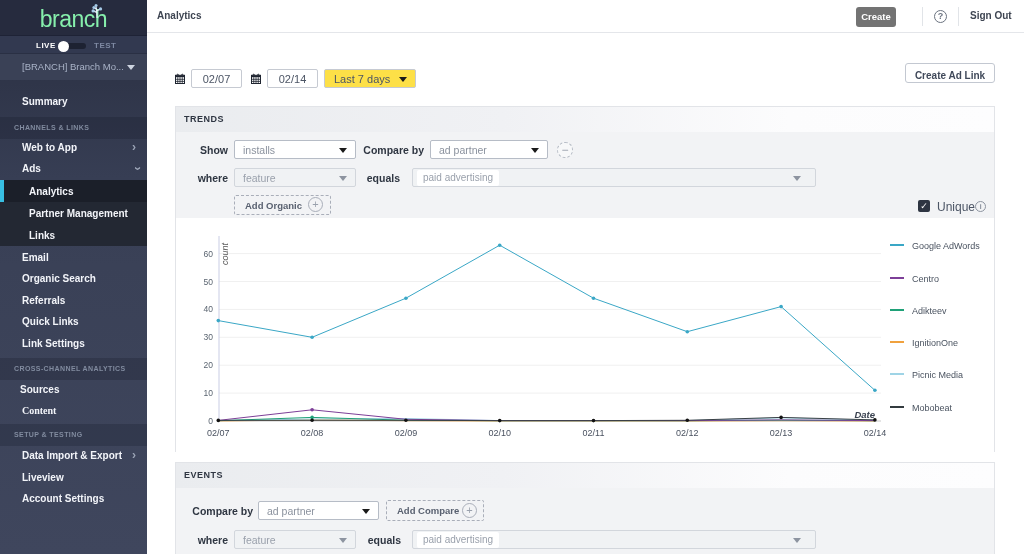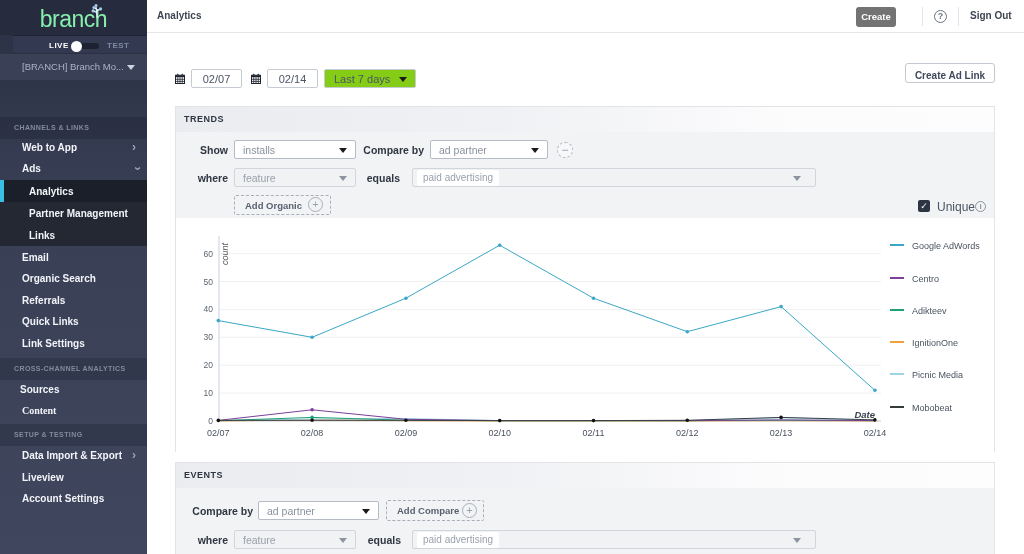--- a/index.html
+++ b/index.html
@@ -4,21 +4,21 @@
 <style>
   * { margin:0; padding:0; box-sizing:border-box; }
   html,body { width:1024px; height:554px; overflow:hidden; font-family:"Liberation Sans", sans-serif; background:#fff; }
 
   
   #sidebar { position:absolute; left:0; top:0; width:147px; height:554px;
     background:linear-gradient(180deg,#2c3246 0%,#2f3549 15%,#373e54 32%,#3a4157 48%,#3f465d 100%); }
   #logoarea { position:absolute; left:0; top:0; width:147px; height:35px; background:#262b3e; }
   #logo { position:absolute; left:0; top:6px; width:147px; text-align:center; color:#86efac; font-size:23px; font-weight:400; letter-spacing:-0.5px; }
   #sprig { position:absolute; left:90px; top:4px; }
-  #liveband { position:absolute; left:0; top:35px; width:147px; height:19px; background:#323950; border-top:1px solid #1e2336; border-bottom:1px solid #2a3044;margin-left:13px; }
+  #liveband { position:absolute; left:0; top:35px; width:147px; height:19px; background:#323950; border-top:1px solid #1e2336; border-bottom:1px solid #2a3044; }
   .livetxt { position:absolute; top:5px; font-size:8px; font-weight:bold; letter-spacing:0.5px; }
   #toggletrack { position:absolute; left:59px; top:7px; width:27px; height:6px; border-radius:3px; background:#1d2232; }
   #toggleknob { position:absolute; left:58px; top:5px; width:11px; height:11px; border-radius:50%; background:#fff; }
   #orgband { position:absolute; left:0; top:54px; width:147px; height:26px; background:#3a4156; color:#a9b3c7; font-size:9.5px; line-height:26px; padding-left:22px; white-space:nowrap; overflow:hidden; }
   #orgcaret { position:absolute; right:12px; top:11px; width:0; height:0; border-left:4px solid transparent; border-right:4px solid transparent; border-top:5px solid #cdd4e0; }
 
   .navitem { position:absolute; left:0; width:147px; height:21px; color:#f2f4f9; font-size:10px; font-weight:600; line-height:21px; padding-left:22px; white-space:nowrap; }
   .navsec { position:absolute; left:0; width:147px; height:22px; color:#818b9f; font-size:7px; font-weight:bold; letter-spacing:0.4px; line-height:22px; padding-left:14px; background:rgba(18,23,38,0.25); white-space:nowrap; overflow:hidden; }
   .chev { position:absolute; right:11px; top:0px; font-size:12px; color:#9aa3b5; }
   .chevd { position:absolute; right:8px; top:0px; font-size:12px; color:#9aa3b5; transform:rotate(90deg); }
@@ -30,21 +30,21 @@
   #topbar { position:absolute; left:147px; top:0; width:877px; height:33px; background:#fff; border-bottom:1px solid #e4e6ea; }
   #pagetitle { position:absolute; left:10px; top:10px; font-size:10px; font-weight:bold; color:#3e4552; }
   #createlink { position:absolute; left:709px; top:7px; width:40px; height:20px; background:#737373; border-radius:3px; color:#fff; font-size:9.5px; font-weight:bold; text-align:center; line-height:20px; }
   .tbdiv { position:absolute; top:7px; width:1px; height:19px; background:#e1e4e8; }
   #helpc { position:absolute; left:787px; top:10px; width:13px; height:13px; border:1.2px solid #6b7380; border-radius:50%; color:#6b7380; font-size:9px; font-weight:bold; text-align:center; line-height:11px; }
   #signout { position:absolute; left:823px; top:10px; font-size:10px; font-weight:bold; color:#3e4552; }
 
   
   .calico { position:absolute; width:10px; height:11px; }
   .datein { position:absolute; top:36px; width:51px; height:19px; background:#fff; border:1px solid #c6cad2; border-radius:2px; font-size:11px; color:#4c5565; text-align:center; line-height:18px; }
-  #rangesel { position:absolute; left:177px; top:36px; width:92px; height:19px; background:#84cc16; border:1px solid #c6cad2; border-radius:2px; font-size:11px; color:#4c5565; line-height:18px; padding-left:9px; }
+  #rangesel { position:absolute; left:177px; top:36px; width:92px; height:19px; background:#fde047; border:1px solid #c6cad2; border-radius:2px; font-size:11px; color:#4c5565; line-height:18px; padding-left:9px; }
   .blackcaret { position:absolute; width:0; height:0; border-left:4px solid transparent; border-right:4px solid transparent; border-top:5px solid #1a1a1a; }
   .graycaret { position:absolute; width:0; height:0; border-left:4px solid transparent; border-right:4px solid transparent; border-top:5px solid #8d94a0; }
   #adlink { position:absolute; left:758px; top:30px; width:90px; height:20px; background:#fff; border:1px solid #c3c8d1; border-radius:3px; font-size:10px; font-weight:bold; color:#40495a; text-align:center; line-height:24px; }
 
   
   #content { position:absolute; left:147px; top:33px; width:877px; height:521px; background:#fff; }
   .panel { position:absolute; left:28px; width:820px; border:1px solid #e2e4e8; }
   .phead { position:absolute; left:0; top:0; width:100%; height:25px; background:linear-gradient(90deg,#eaecef 0%,#f0f1f4 40%,#fcfcfd 75%,#fdfdfe 100%); font-size:9px; font-weight:bold; color:#2f3642; letter-spacing:0.5px; line-height:25px; padding-left:8px; }
   .pfilter { position:absolute; left:0; width:100%; background:#f2f3f5; }
   .flabel { position:absolute; font-size:10.5px; font-weight:bold; color:#2f3642; text-align:right; white-space:nowrap; }
@@ -88,20 +88,21 @@
     </svg>
   </div>
   <div id="liveband">
     <div class="livetxt" style="left:36px;color:#ffffff;">LIVE</div>
     <div id="toggletrack"></div>
     <div id="toggleknob"></div>
     <div class="livetxt" style="left:94px;color:#7e89a2;">TEST</div>
   </div>
   <div id="orgband">[BRANCH] Branch Mo...<div id="orgcaret"></div></div>
 
+  <div class="navitem" style="top:91px;">Summary</div>
   <div class="navsec" style="top:117px;">CHANNELS &amp; LINKS</div>
   <div class="navitem" style="top:137px;">Web to App<span class="chev">›</span></div>
   <div class="navitem" style="top:158px;">Ads<span class="chevd">›</span></div>
   <div id="submenu">
     <div id="active"></div>
     <div class="subitem" style="top:1px;">Analytics</div>
     <div class="subitem" style="top:23px;">Partner Management</div>
     <div class="subitem" style="top:45px;">Links</div>
   </div>
   <div class="navitem" style="top:247px;">Email</div>

